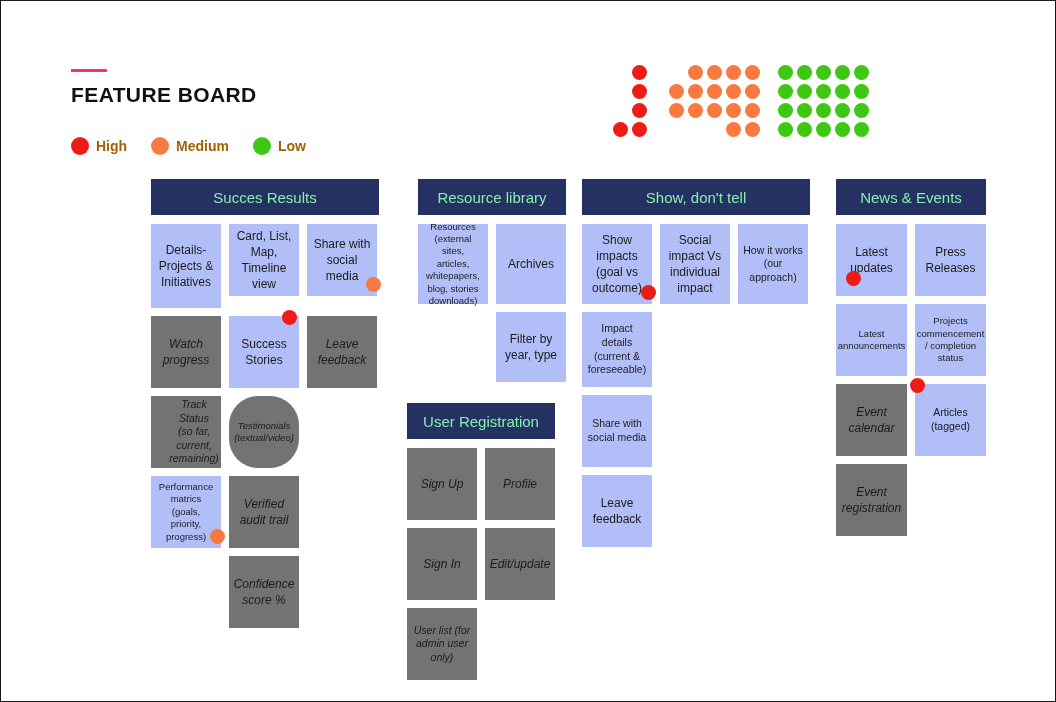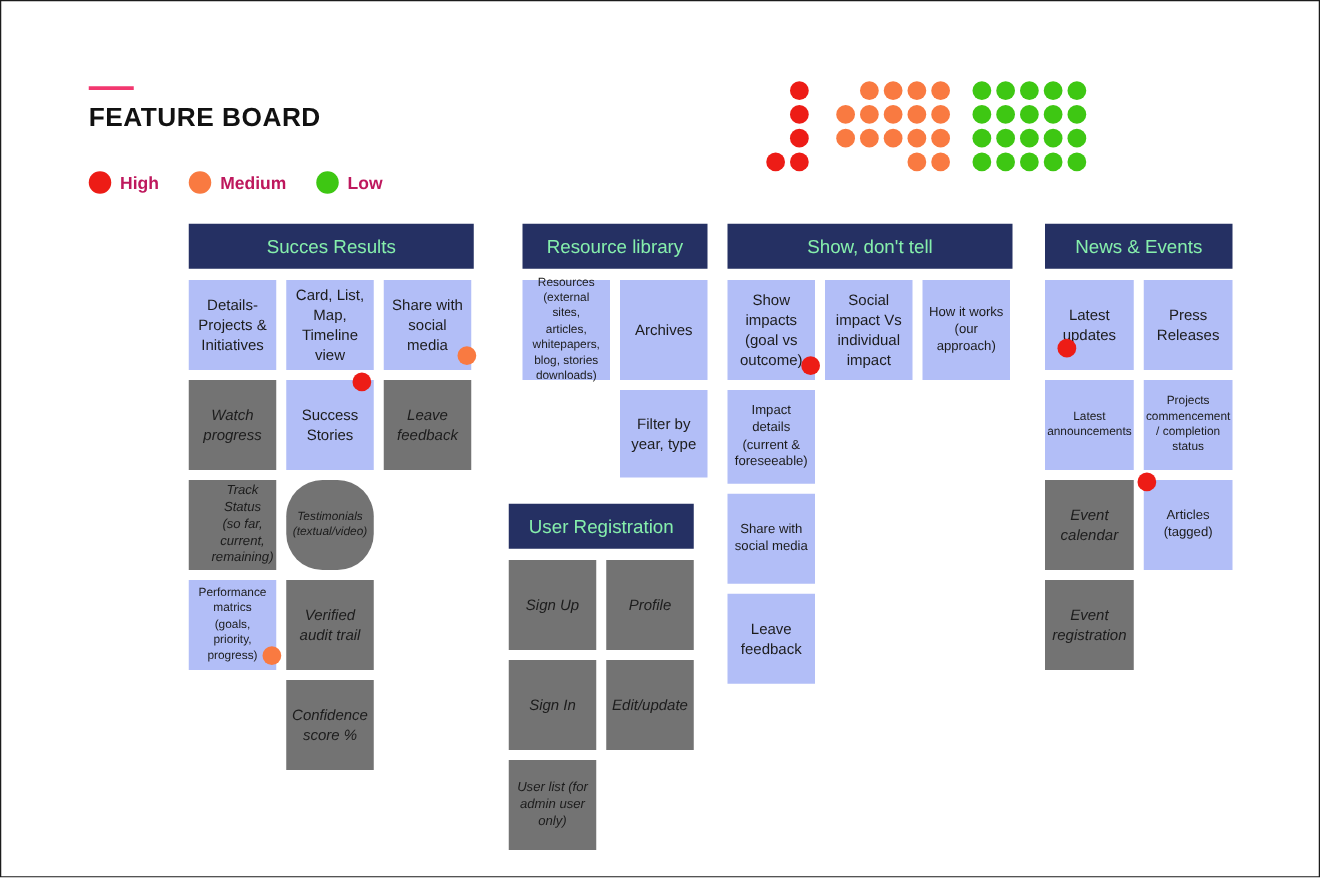--- a/index.html
+++ b/index.html
@@ -24,21 +24,21 @@
   .page-title {
     position: absolute; left: 70px; top: 82px;
     font-size: 21px; font-weight: bold; letter-spacing: 0.4px;
     color: #111111;
   }
 
   
   .legend { position: absolute; left: 70px; top: 136px; display: flex; align-items: center; }
   .legend-item { display: flex; align-items: center; margin-right: 24px; }
   .legend-dot { width: 18px; height: 18px; border-radius: 50%; margin-right: 7px; }
-  .legend-label { font-size: 14px; font-weight: bold; color: #be185d; }
+  .legend-label { font-size: 14px; font-weight: bold; color: #a16207; }
 
   
   .dotgrid { position: absolute; display: grid; grid-auto-flow: row; }
   .dotcell { width: 19px; height: 19px; display: flex; align-items: center; justify-content: center; }
   .dotcell i { display: block; width: 15px; height: 15px; border-radius: 50%; }
 
   #dots-high   { left: 610px; top: 62px; grid-template-columns: repeat(2, 19px); grid-template-rows: repeat(4, 19px); }
   #dots-medium { left: 666px; top: 62px; grid-template-columns: repeat(5, 19px); grid-template-rows: repeat(4, 19px); }
   #dots-low    { left: 775px; top: 62px; grid-template-columns: repeat(5, 19px); grid-template-rows: repeat(4, 19px); }
 
@@ -239,21 +239,21 @@
       </div>
     </div>
 
   <div id="columns-host">
       <div class="column" style="left: 150px;">
         <div class="col-header" style="width: 228px;">
           <span>Succes Results</span>
         </div>
         <div class="rows">
           <div class="row">
-            <div class="card blue" style="width: 70px; height: 72px;"><span>Details-
+            <div class="card blue" style="width: 70px; height: 84px;"><span>Details-
 Projects &amp;
 Initiatives</span></div>
             <div class="card blue" style="width: 70px; height: 72px;"><span>Card, List,
 Map,
 Timeline
 view</span></div>
             <div class="card blue" style="width: 70px; height: 72px;"><span>Share with
 social media</span><span class="marker medium m-br"></span></div>
           </div>
           <div class="row">

